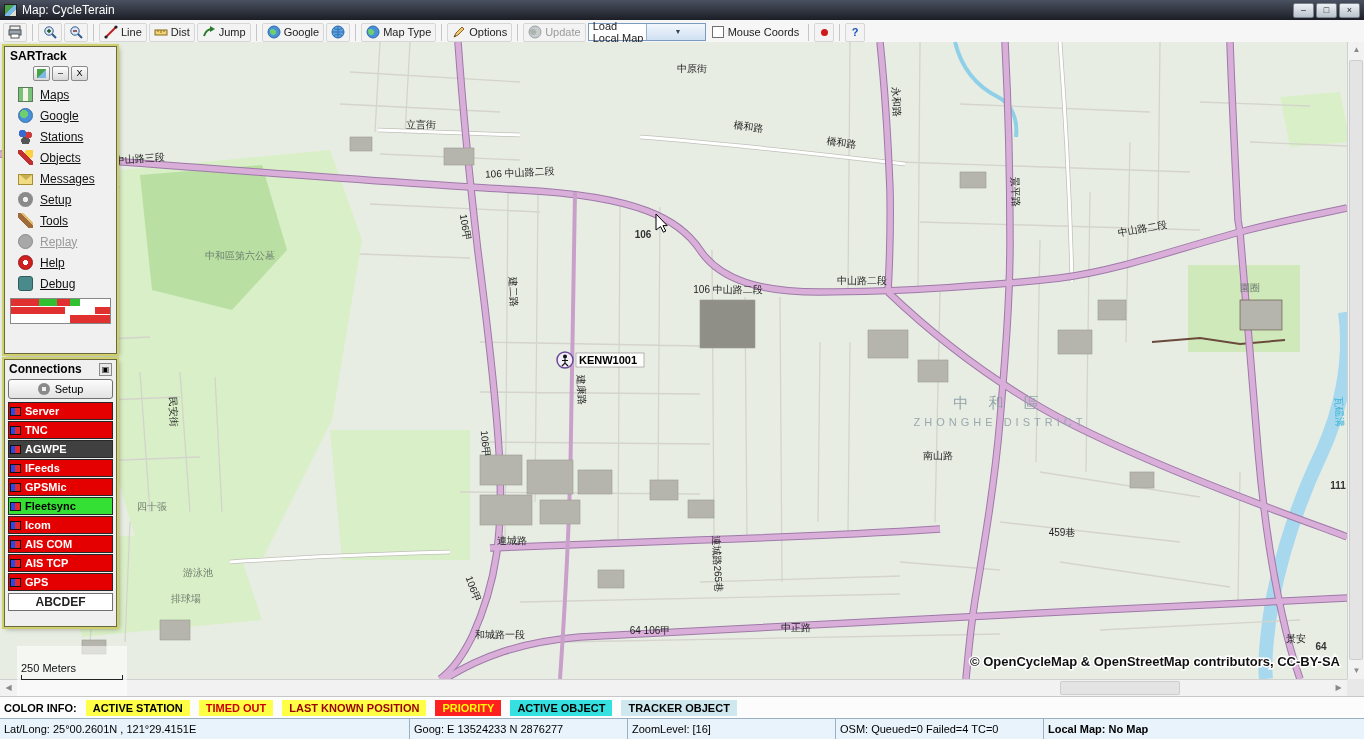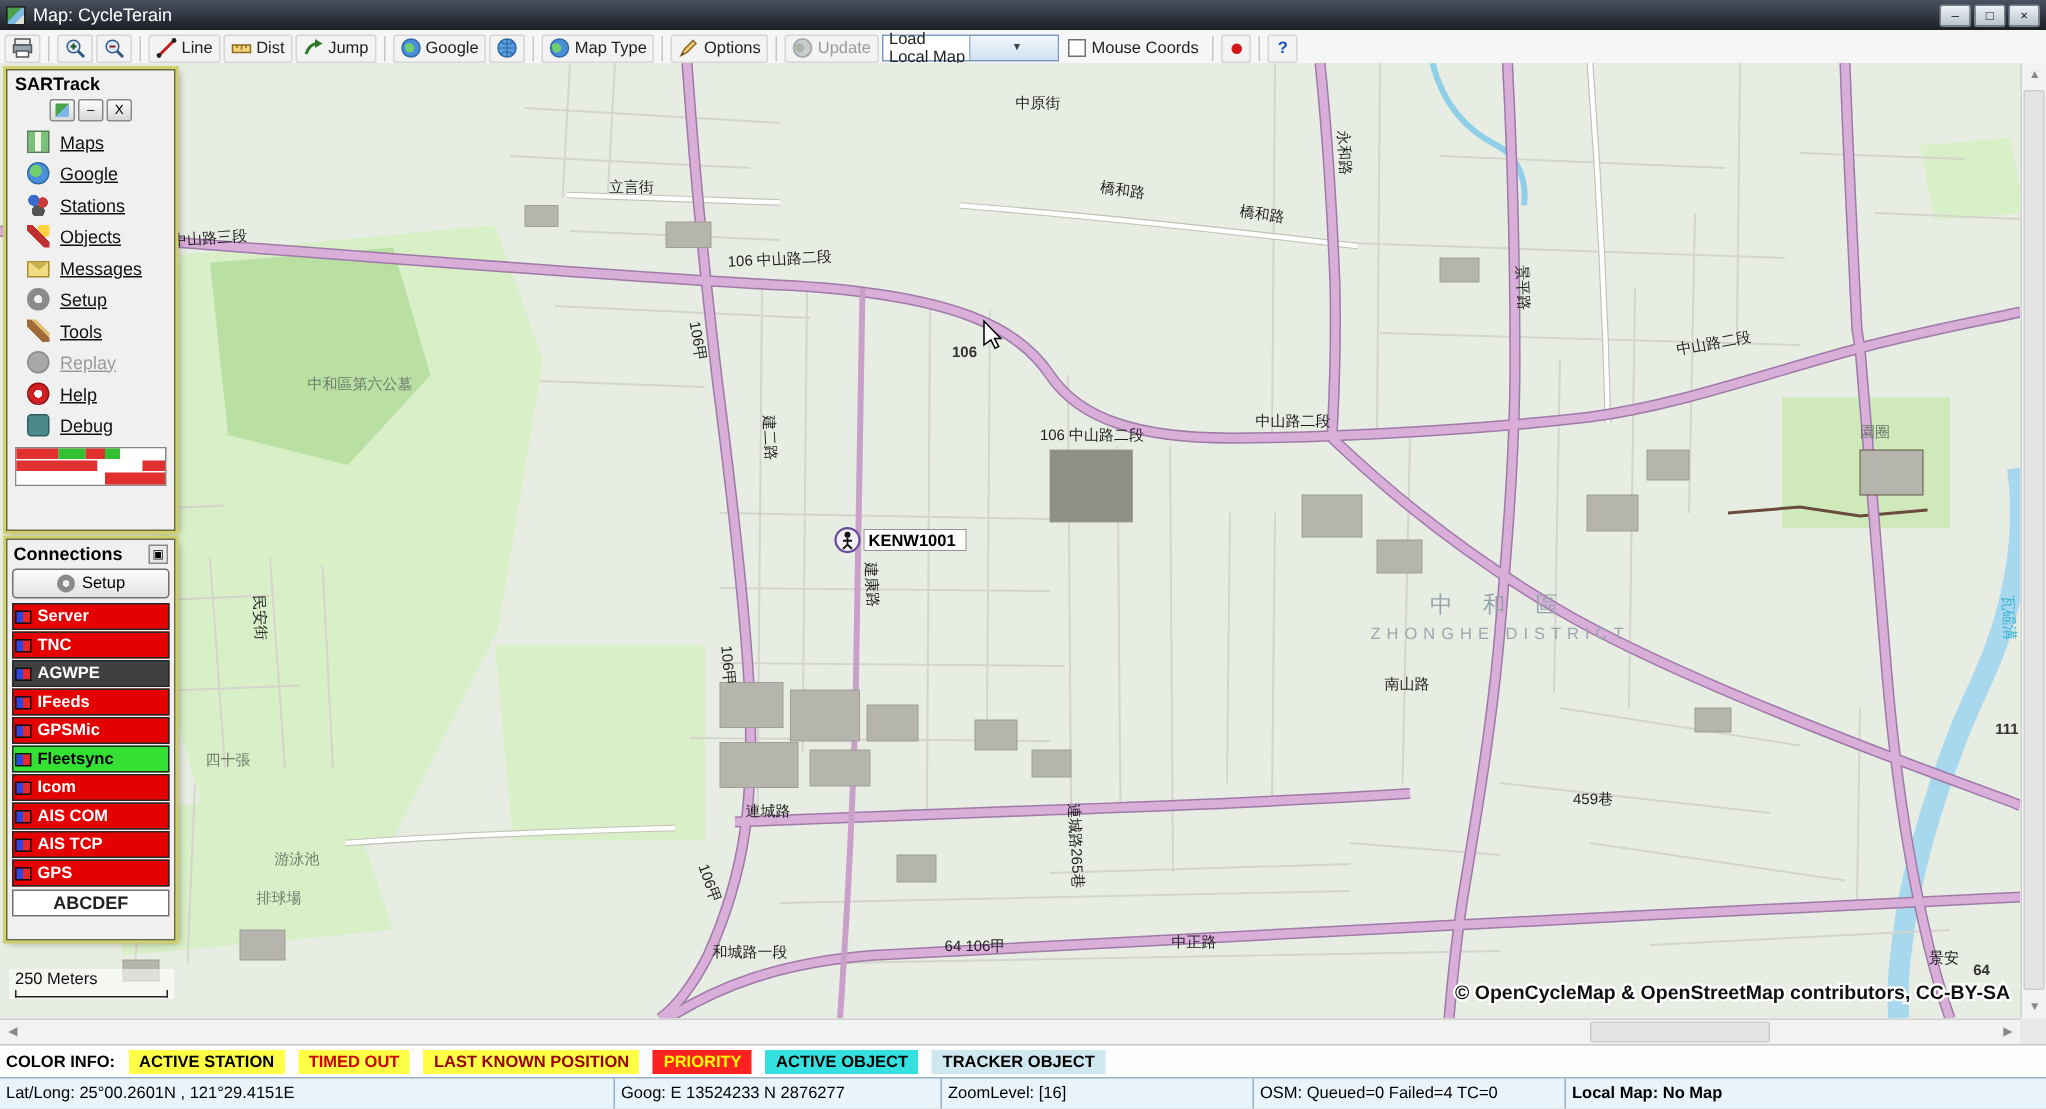--- a/index.html
+++ b/index.html
@@ -100,21 +100,21 @@
     border-radius:3px;display:flex;align-items:center;justify-content:center;gap:5px;font-size:11px;}
   .setup-btn .setup-icon{width:12px;height:12px;}
   .conn{height:18px;margin:1px 3px;border:1px solid #282828;display:flex;align-items:center;gap:4px;
     padding-left:1px;font-size:11px;font-weight:bold;}
   .conn-ico{width:11px;height:9px;flex:none;border:1px solid #101010;
     background:linear-gradient(90deg,#2848e8 50%,#e82828 50%);}
   .conn-footer{margin:2px 3px;height:18px;background:#fff;border:1px solid #707070;text-align:center;
     font-weight:bold;font-size:12px;line-height:16px;color:#222;}
 
   
-  .scalebar{position:absolute;left:6px;top:604px;width:110px;padding:1px 4px;background:rgba(255,255,255,.55);
+  .scalebar{position:absolute;left:17px;top:604px;width:110px;padding:16px 4px;background:rgba(255,255,255,.55);
     font-size:11px;color:#111;}
   .scale-line{height:5px;border-left:1px solid #222;border-right:1px solid #222;border-bottom:1px solid #222;margin-top:1px;}
 
   
   .legend-bar{position:absolute;top:696px;left:0;width:1364px;height:22px;background:#fcfcfc;
     border-top:1px solid #c8c8c8;display:flex;align-items:center;padding:0 4px;gap:9px;font-size:11px;}
   .legend-title{font-weight:bold;color:#000;}
   .badge{padding:2px 7px;font-weight:bold;font-size:11px;}
   .status-bar{position:absolute;top:718px;left:0;width:1364px;height:21px;background:#e9f3fb;
     border-top:1px solid #9ab0c4;display:flex;font-size:11px;color:#000;}

